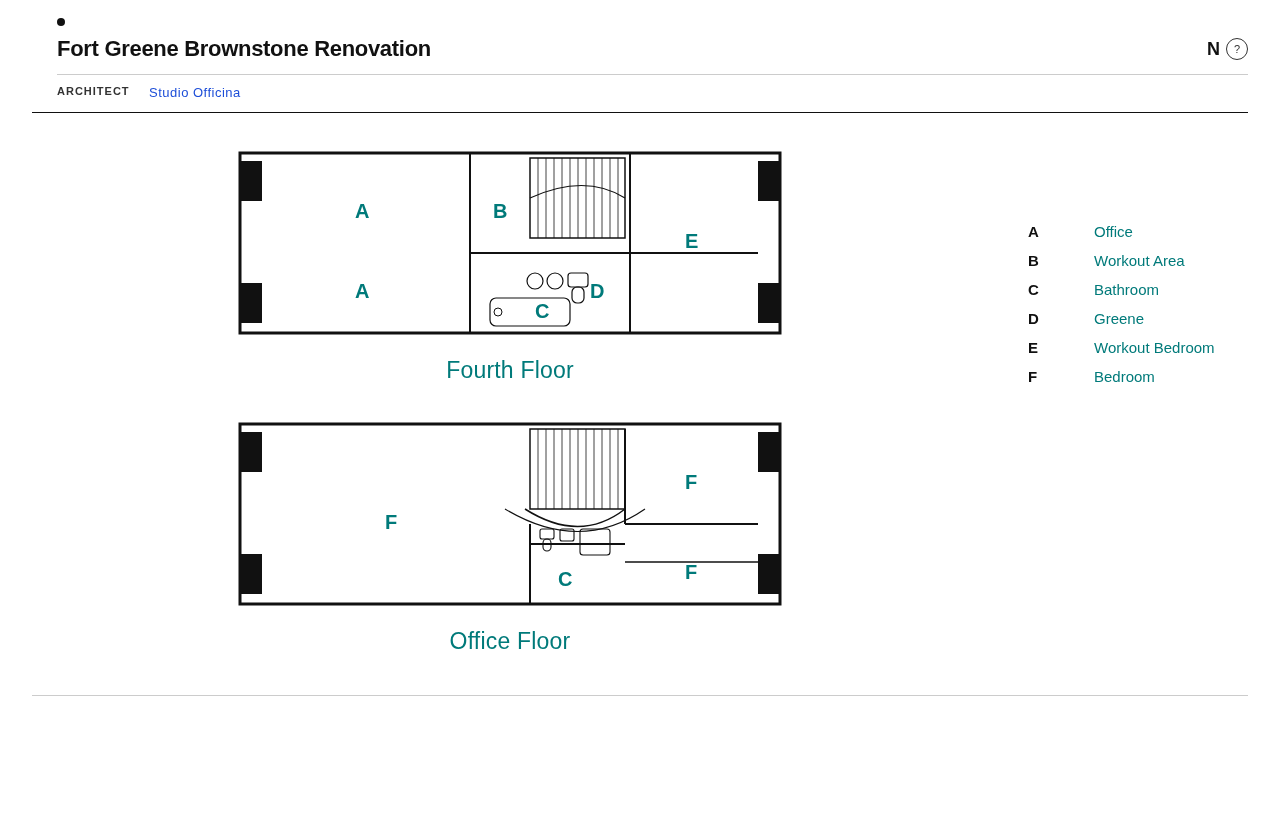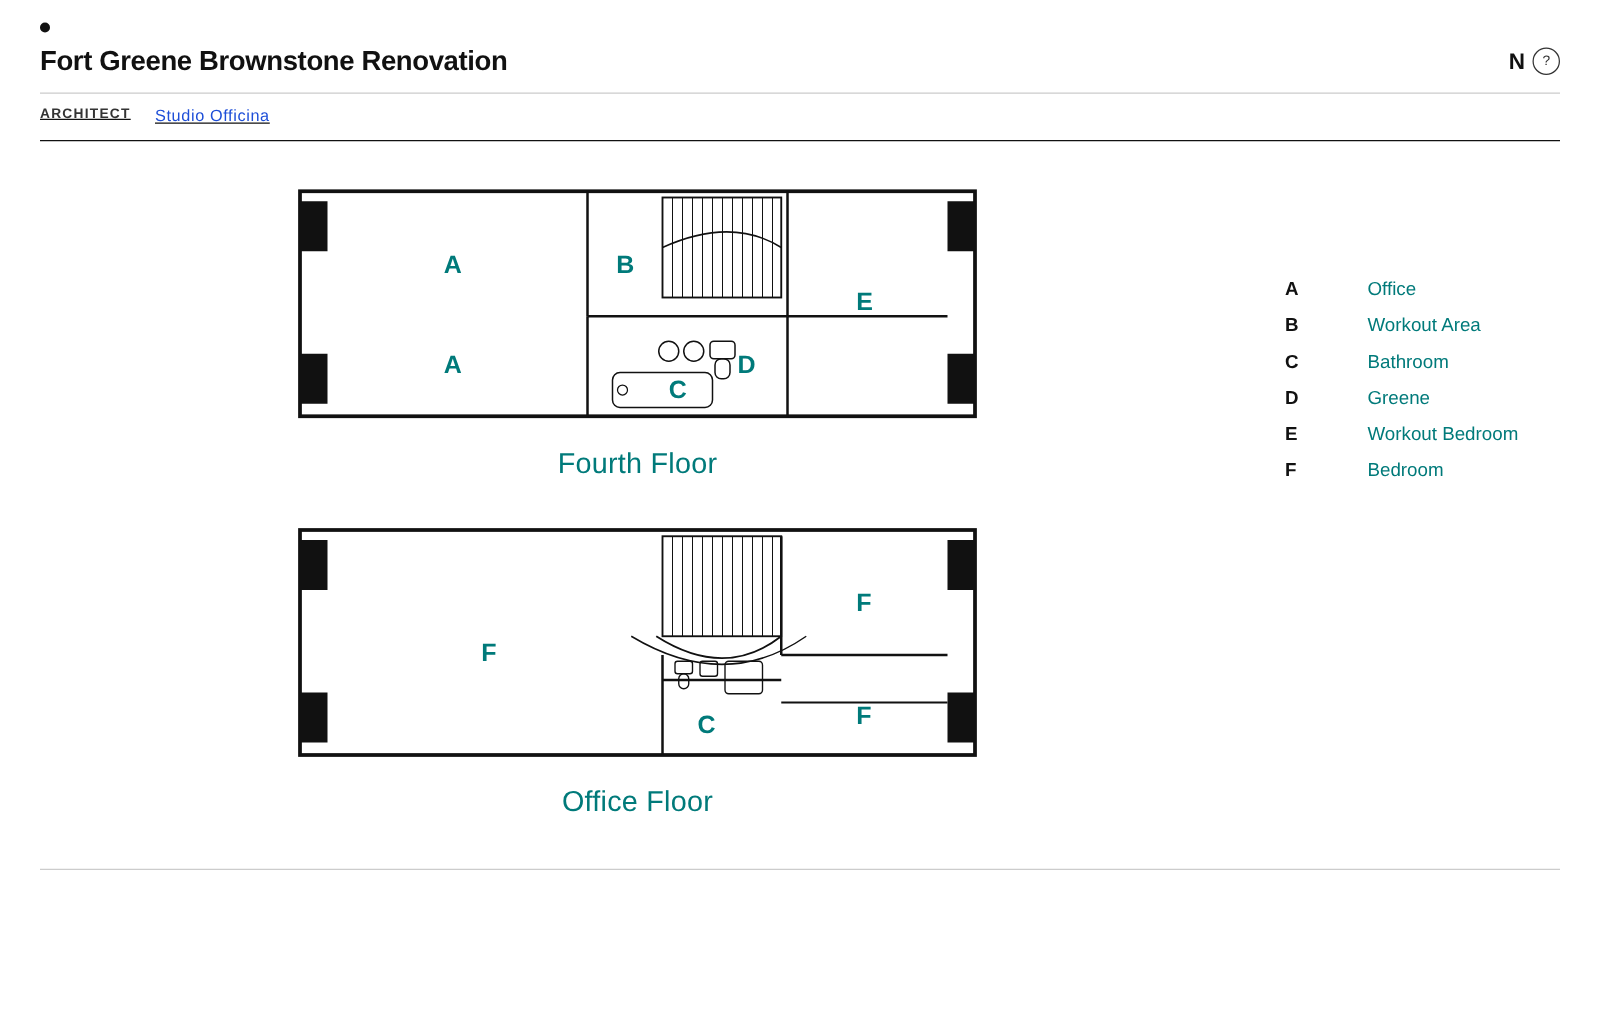--- a/index.html
+++ b/index.html
@@ -6,20 +6,21 @@
     body {
       font-family: 'Helvetica Neue', Arial, sans-serif;
       background: #fff;
       color: #111;
       width: 1280px;
       min-height: 821px;
     }
 
     .header {
       padding: 18px 32px 0 32px;
+      margin-left: 25px;
     }
     .header-dot {
       width: 8px; height: 8px;
       background: #111;
       border-radius: 50%;
       margin-bottom: 10px;
     }
     .header-title-row {
       display: flex;
       align-items: center;
@@ -47,21 +48,20 @@
       font-size: 11px;
       color: #333;
       font-weight: 400;
     }
     .meta-row {
       display: flex;
       gap: 0;
       padding: 10px 0 12px 0;
       font-size: 12px;
       letter-spacing: 0.5px;
-      text-decoration: underline;
     }
     .meta-item {
       display: flex;
       gap: 12px;
     }
     .meta-label {
       font-weight: 600;
       text-transform: uppercase;
       color: #333;
       font-size: 11px;

